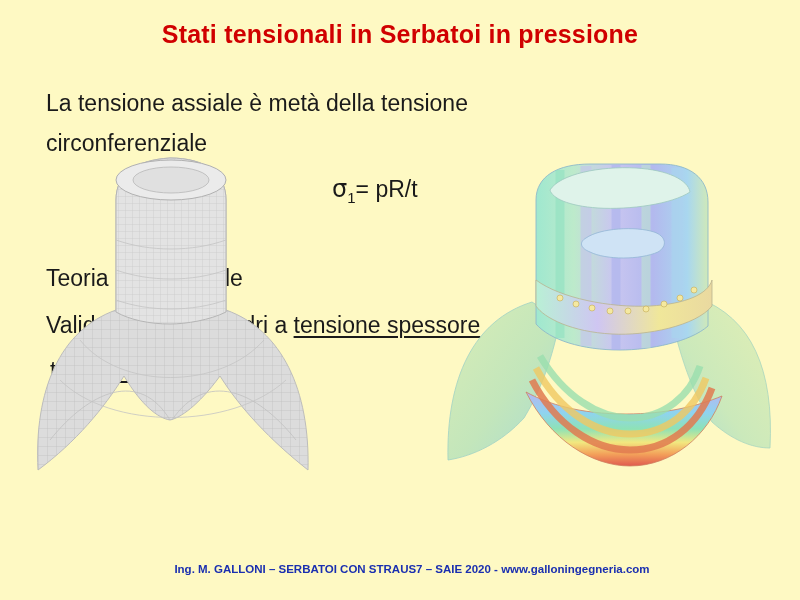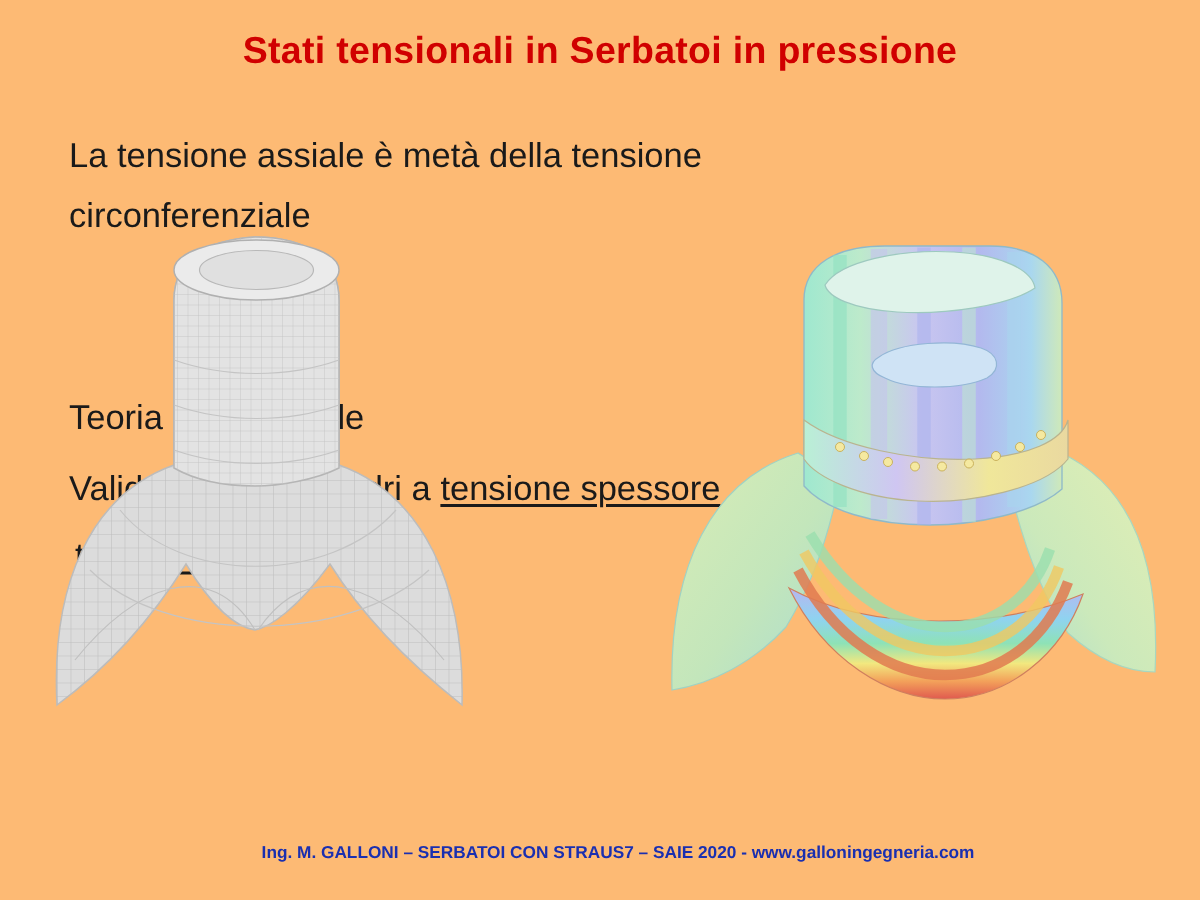--- a/index.html
+++ b/index.html
@@ -10,21 +10,21 @@
     width: 800px;
     height: 600px;
     background: #ffffff;
     font-family: "Liberation Sans", sans-serif;
     overflow: hidden;
   }
   .slide {
     position: relative;
     width: 800px;
     height: 600px;
-    background: #fdba74;
+    background: #fef9c3;
   }
 
   
   .slide-title {
     position: absolute;
     left: 0;
     top: 20px;
     width: 800px;
     text-align: center;
     font-size: 25px;
@@ -103,20 +103,23 @@
 </head>
 <body>
 
 <div class="slide">
 
   <div class="slide-title">Stati tensionali in Serbatoi in pressione</div>
 
   <div class="body-text line2">circonferenziale</div>
   <div class="body-text line1">La tensione assiale è metà della tensione</div>
 
+  <div class="formula f1">
+    <span class="sym">σ</span><span class="sub">1</span><span>= pR/t</span>
+  </div>
 
 
   <div class="body-text line-teoria">Teoria membranale</div>
 
   <div class="body-text line-valida">
     <span>Valida solo per cilindri a </span><span class="underline">tensione spessore</span>
   </div>
 
   <div class="body-text line-tr underline">t/R &lt; 1/20</div>
 

